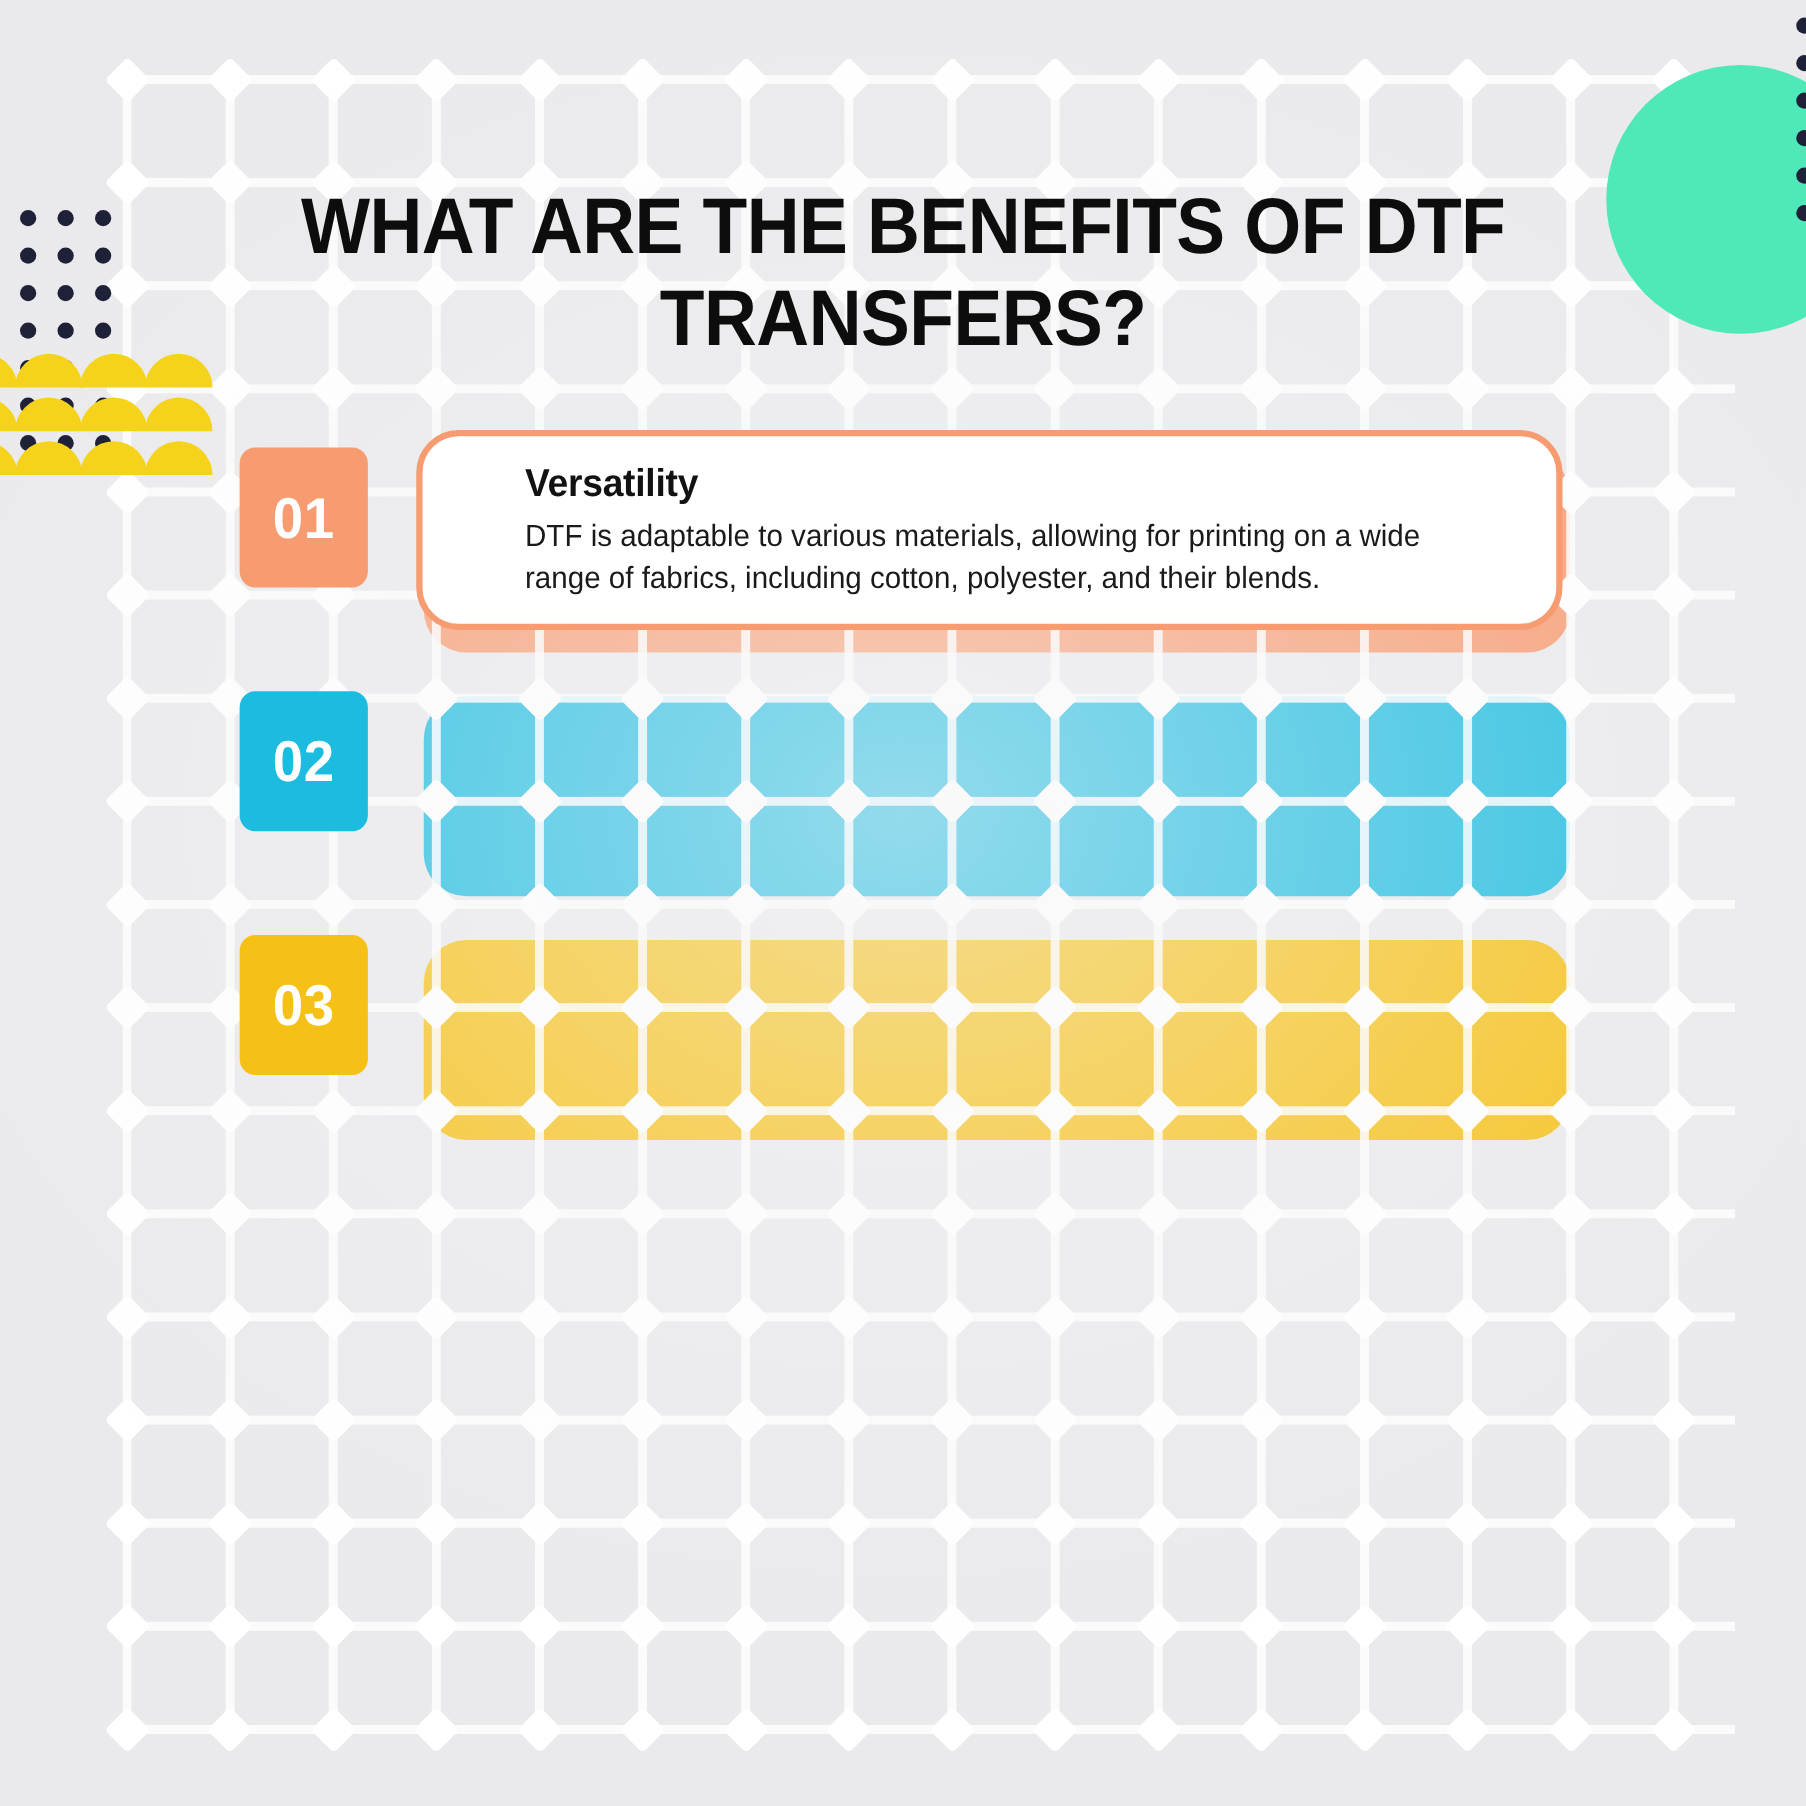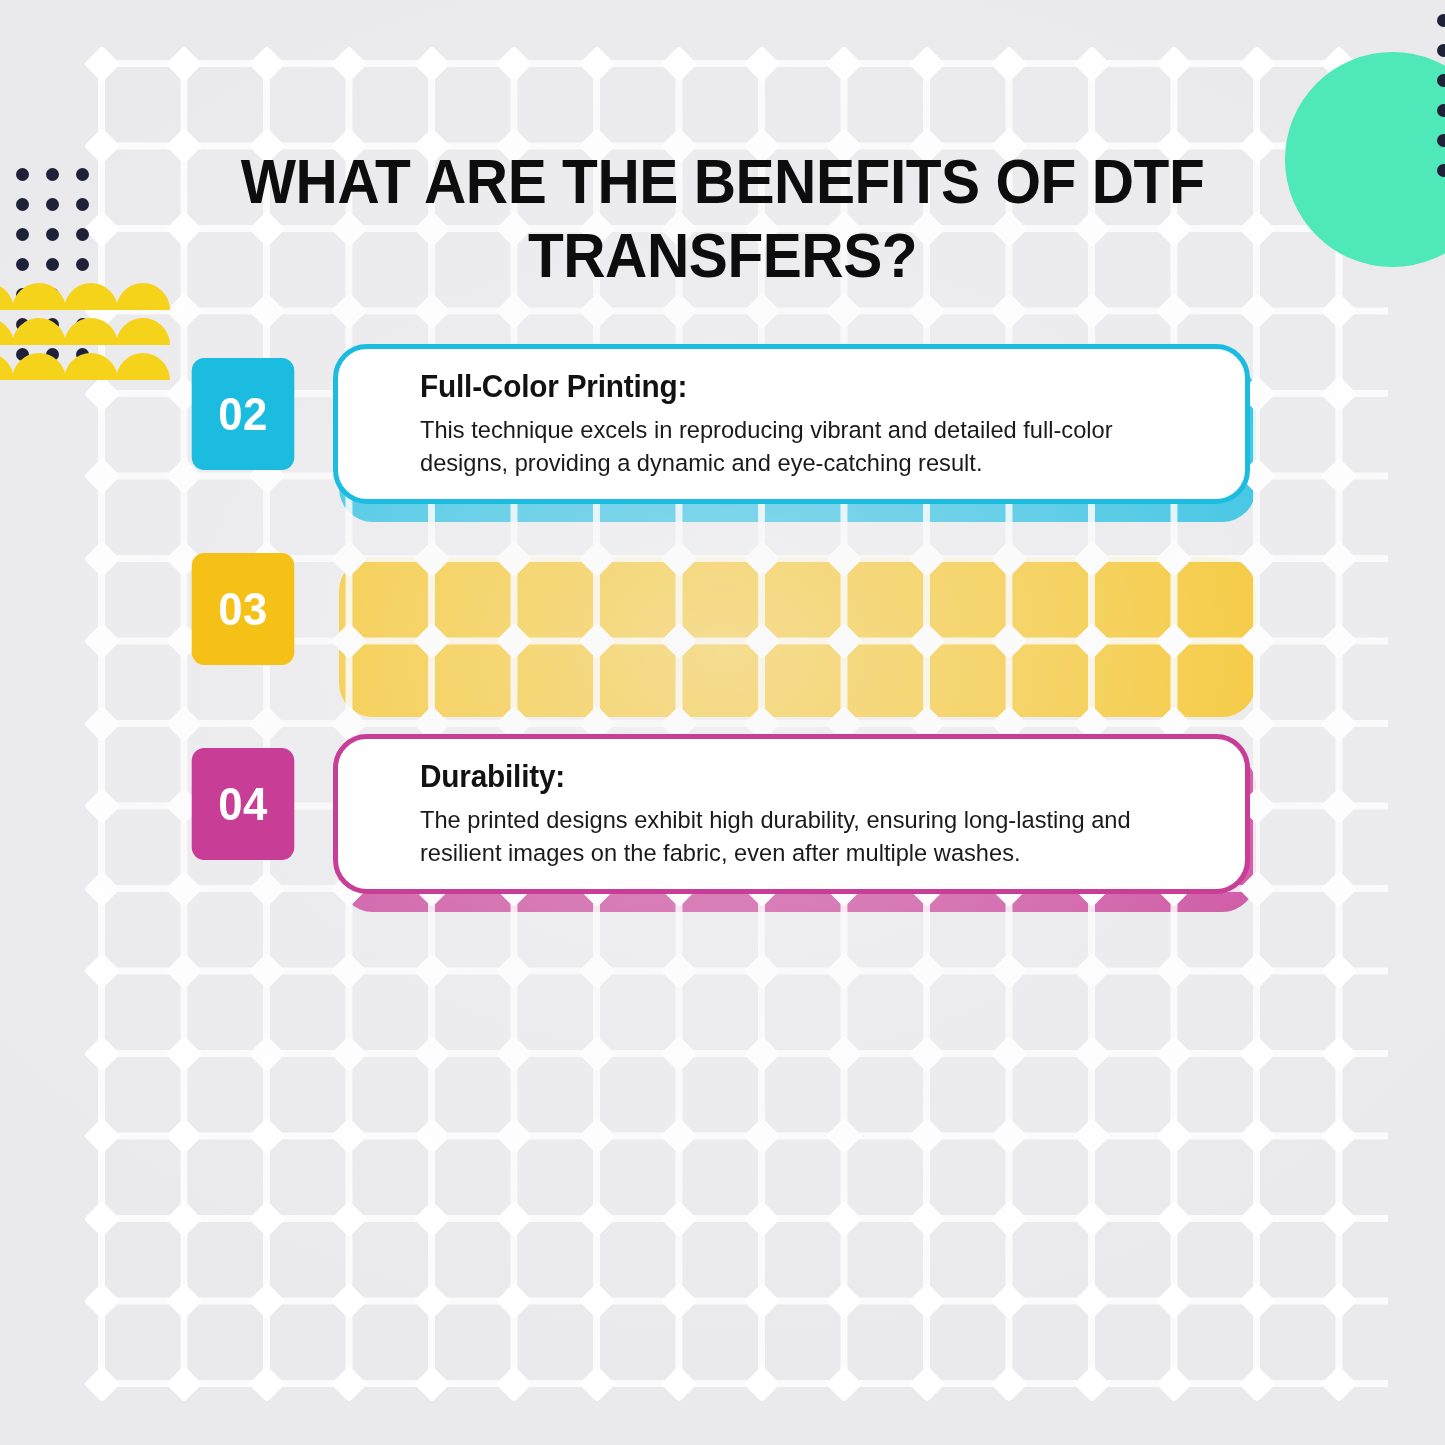--- a/index.html
+++ b/index.html
@@ -435,32 +435,28 @@
     <div class="dome" style="left: 52px; top: 70px;"></div>
     <div class="dome" style="left: 104px; top: 70px;"></div>
     <div class="dome" style="left: 156px; top: 70px;"></div>
   </div>
 
 <div id="title">WHAT ARE THE BENEFITS OF DTF
 TRANSFERS?</div>
 
 <div id="cards">
     <div class="row">
+      <div class="card-shadow" style="background: rgb(247, 155, 112);"></div>
+      <div class="badge" style="background: rgb(247, 155, 112);">01</div>
+      <div class="card" style="border-color: rgb(247, 155, 112);">
+        <div class="card-title">Versatility</div>
+        <div class="card-body">DTF is adaptable to various materials, allowing for printing on a wide range of fabrics, including cotton, polyester, and their blends.</div>
+      </div>
+    </div>
+    <div class="row">
       <div class="card-shadow" style="background: rgb(28, 188, 224);"></div>
       <div class="badge" style="background: rgb(28, 188, 224);">02</div>
-      <div class="card" style="border-color: rgb(28, 188, 224);">
-        <div class="card-title">Full-Color Printing:</div>
-        <div class="card-body">This technique excels in reproducing vibrant and detailed full-color designs, providing a dynamic and eye-catching result.</div>
-      </div>
     </div>
     <div class="row">
       <div class="card-shadow" style="background: rgb(246, 193, 23);"></div>
       <div class="badge" style="background: rgb(246, 193, 23);">03</div>
     </div>
-    <div class="row">
-      <div class="card-shadow" style="background: rgb(200, 62, 150);"></div>
-      <div class="badge" style="background: rgb(200, 62, 150);">04</div>
-      <div class="card" style="border-color: rgb(200, 62, 150);">
-        <div class="card-title">Durability:</div>
-        <div class="card-body">The printed designs exhibit high durability, ensuring long-lasting and resilient images on the fabric, even after multiple washes.</div>
-      </div>
-    </div>
   </div>
 
 </body></html>

